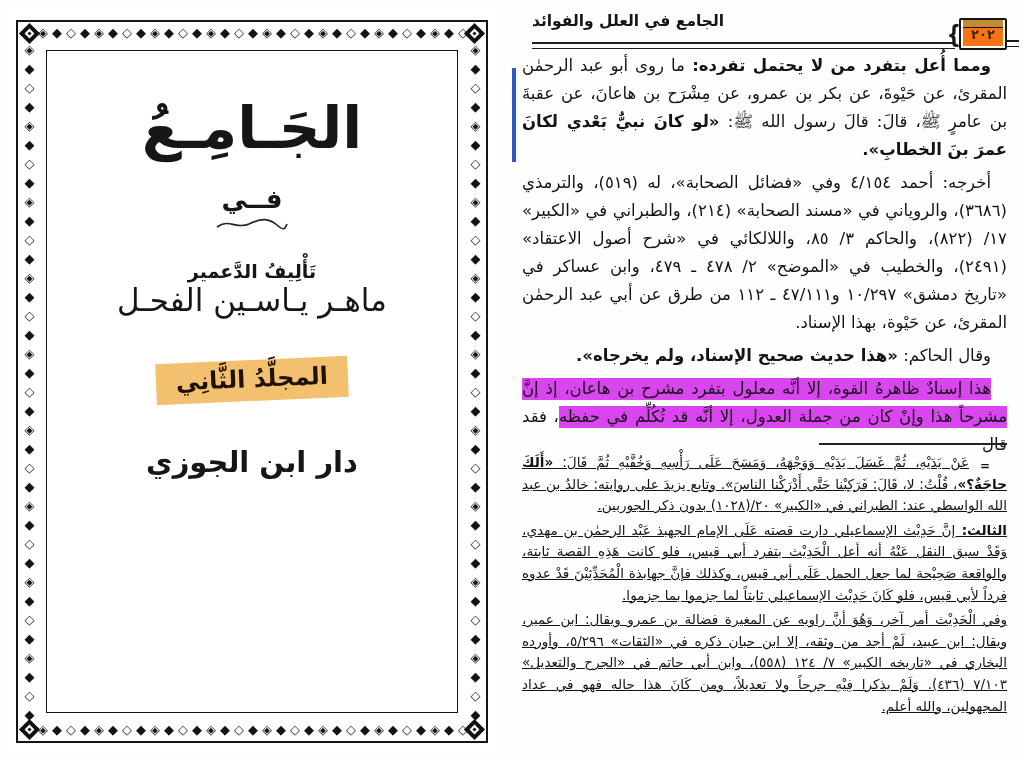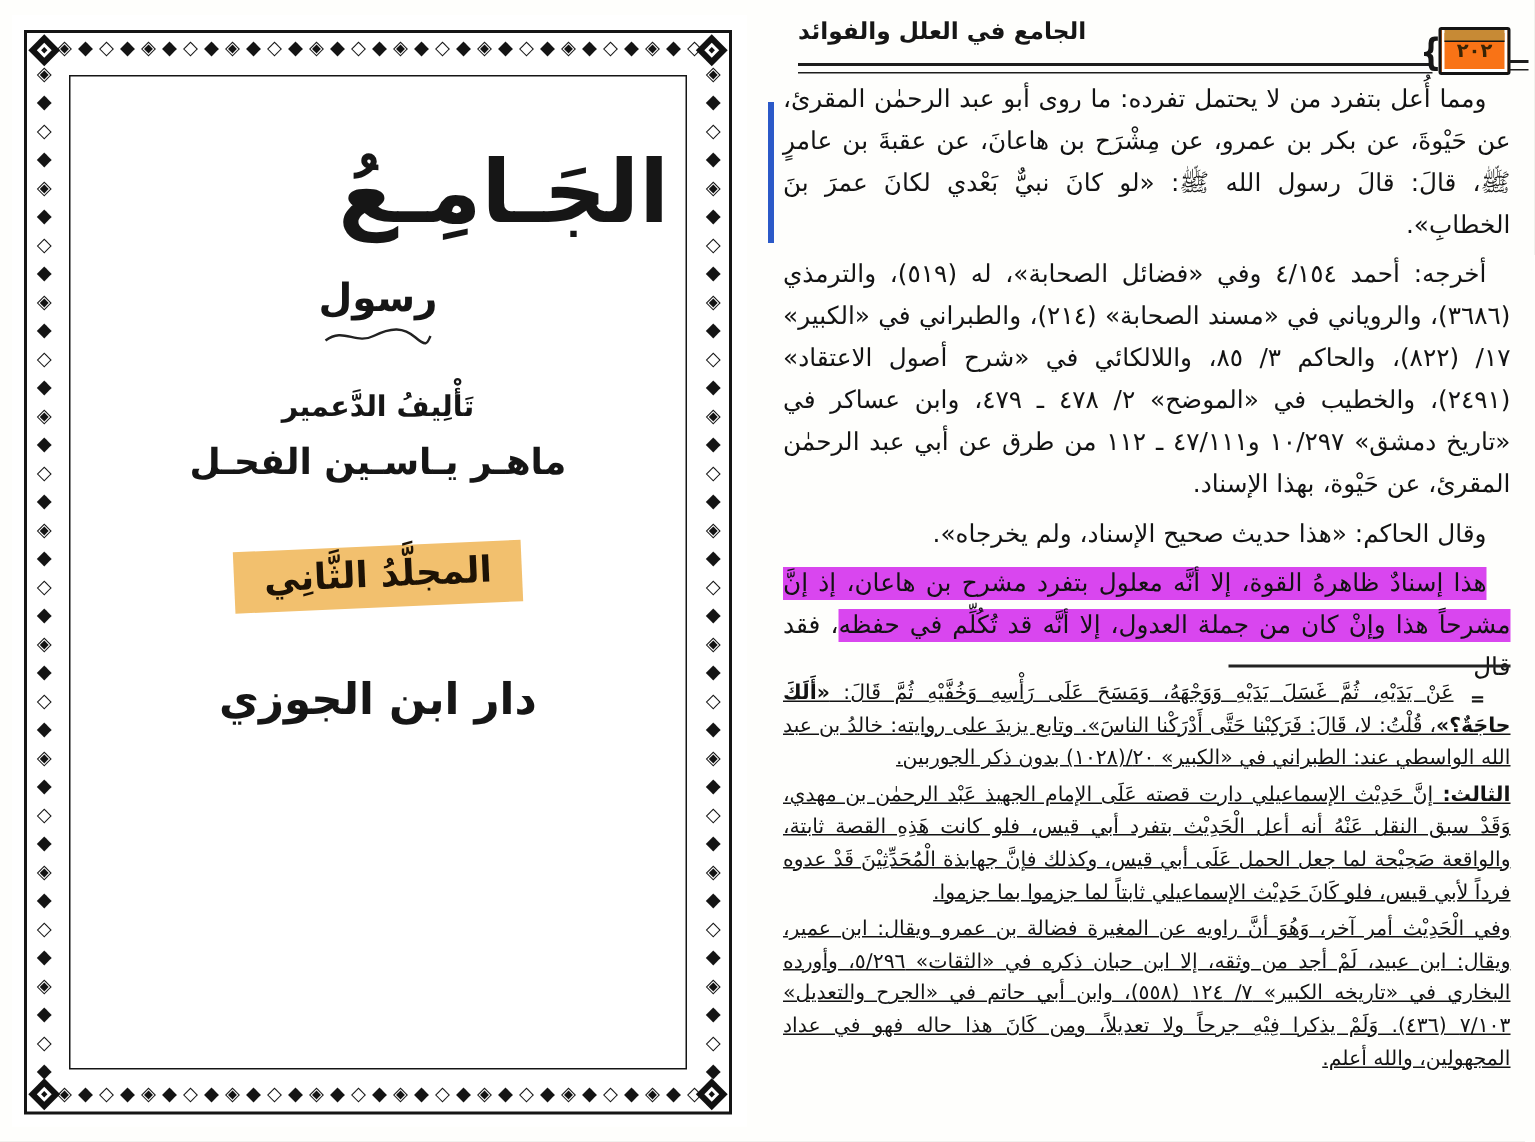--- a/index.html
+++ b/index.html
@@ -16,26 +16,26 @@
   .band-bottom{left:30px;right:30px;bottom:11px;height:20px;}
   .band-left{left:11px;top:32px;bottom:30px;width:20px;writing-mode:vertical-rl;}
   .band-right{right:13px;top:32px;bottom:30px;width:20px;writing-mode:vertical-rl;}
   .corner{position:absolute;width:15px;height:15px;background:#111;transform:rotate(45deg);}
   .corner .ci{position:absolute;left:4px;top:4px;right:4px;bottom:4px;background:#fff;}
   .corner .ci .cd{position:absolute;left:2px;top:2px;right:2px;bottom:2px;background:#111;}
   .c-tl{left:14px;top:16px;} .c-tr{right:16px;top:16px;}
   .c-bl{left:14px;bottom:14px;} .c-br{right:16px;bottom:14px;}
 
   .cover-content{position:absolute;left:50px;top:52px;right:52px;bottom:50px;direction:rtl;text-align:center;}
-  .t-jami{margin-top:32px;font-size:58px;font-weight:bold;letter-spacing:1px;text-align:right;}
+  .t-jami{margin-top:32px;font-size:58px;font-weight:bold;letter-spacing:1px;}
   .t-fi{margin-top:22px;font-size:26px;font-weight:bold;}
   .t-main{margin-top:8px;font-size:55px;font-weight:bold;line-height:1.15;}
   .signature{margin-top:2px;height:18px;}
   .byline{margin-top:26px;font-size:19px;font-weight:bold;}
-  .author{margin-top:12px;font-size:24px;font-weight:bold;letter-spacing:1px;}
+  .author{margin-top:0;font-size:31px;font-weight:normal;letter-spacing:1px;}
   .volume-wrap{margin-top:42px;}
   .volume{display:inline-block;background:#f2c06e;padding:5px 20px 8px;transform:rotate(-2.5deg);
           font-size:24px;font-weight:bold;color:#1d1205;}
   .publisher{margin-top:44px;font-size:29px;font-weight:900;letter-spacing:-1px;}
 
   
   .page{position:absolute;left:512px;top:0;width:503px;height:742px;direction:rtl;}
   .pg-header{position:absolute;left:6px;right:2px;top:6px;height:46px;}
   .h-title{position:absolute;left:14px;top:6px;font-size:15.5px;font-weight:bold;}
   .h-rule{position:absolute;left:14px;right:58px;top:36px;height:4px;
@@ -45,21 +45,21 @@
          border:2.5px solid #141414;border-radius:2px;box-shadow:inset 0 0 0 2px #fff;}
   .badge::before{content:"";position:absolute;left:2px;right:2px;top:0;height:7px;background:#c78a35;
          border-bottom:1px solid #141414;}
   .badge-num{position:absolute;left:0;right:0;top:7px;text-align:center;font-size:13px;font-weight:bold;color:#3a2405;}
   .h-stub{position:absolute;right:-6px;top:34px;width:13px;height:4px;
           border-top:2px solid #1d1d1d;border-bottom:1.2px solid #1d1d1d;}
 
   .body-text{position:absolute;left:10px;right:8px;top:52px;font-size:16.5px;line-height:28px;
              text-align:justify;color:#131313;}
   .bp{margin:0 0 5px;text-indent:16px;}
-  .bp b{font-weight:normal;}
+  .bp b{font-weight:bold;}
   .hl{background:#d946ef;box-decoration-break:clone;-webkit-box-decoration-break:clone;padding:1px 0 2px;}
   .margin-mark{position:absolute;left:-10px;top:16px;width:4px;height:94px;background:#2b59c8;}
 
   .footnotes{position:absolute;left:10px;right:8px;top:443px;font-size:13.6px;line-height:21.6px;
              text-align:justify;color:#131313;}
   .fn-sep{width:188px;height:0;border-top:2px solid #222;margin-bottom:7px;}
   .fn-eq{position:absolute;right:18px;top:13px;font-size:12px;font-weight:bold;letter-spacing:-1px;}
   .fn{margin:0 0 3px;text-decoration:underline;}
   .fn-first{text-indent:38px;}
   .fn b{font-weight:bold;}
@@ -92,21 +92,21 @@
       </div>
     <div class="corner c-br">
         <span class="ci">
           <span class="cd"></span>
         </span>
       </div>
     <div class="frame-inner"></div>
 
     <div class="cover-content">
       <div class="t-jami">الجَـامِـعُ</div>
-      <div class="t-fi">رسول</div>
+      <div class="t-fi">فــي</div>
       <div class="signature">
         <svg width="74" height="16" viewBox="0 0 74 16">
             <path d="M2 11 C 14 2, 22 14, 34 8 S 54 2, 62 9 S 70 12, 72 8" fill="none" stroke="#222" stroke-width="1.6"></path>
           </svg>
       </div>
       <div class="byline">تَأْلِيفُ الدَّعمير</div>
       <div class="author">ماهـر يـاسـين الفحـل</div>
       <div class="volume-wrap"><span class="volume">المجلَّدُ الثَّانِي</span></div>
       <div class="publisher">دار ابن الجوزي</div>
     </div>

